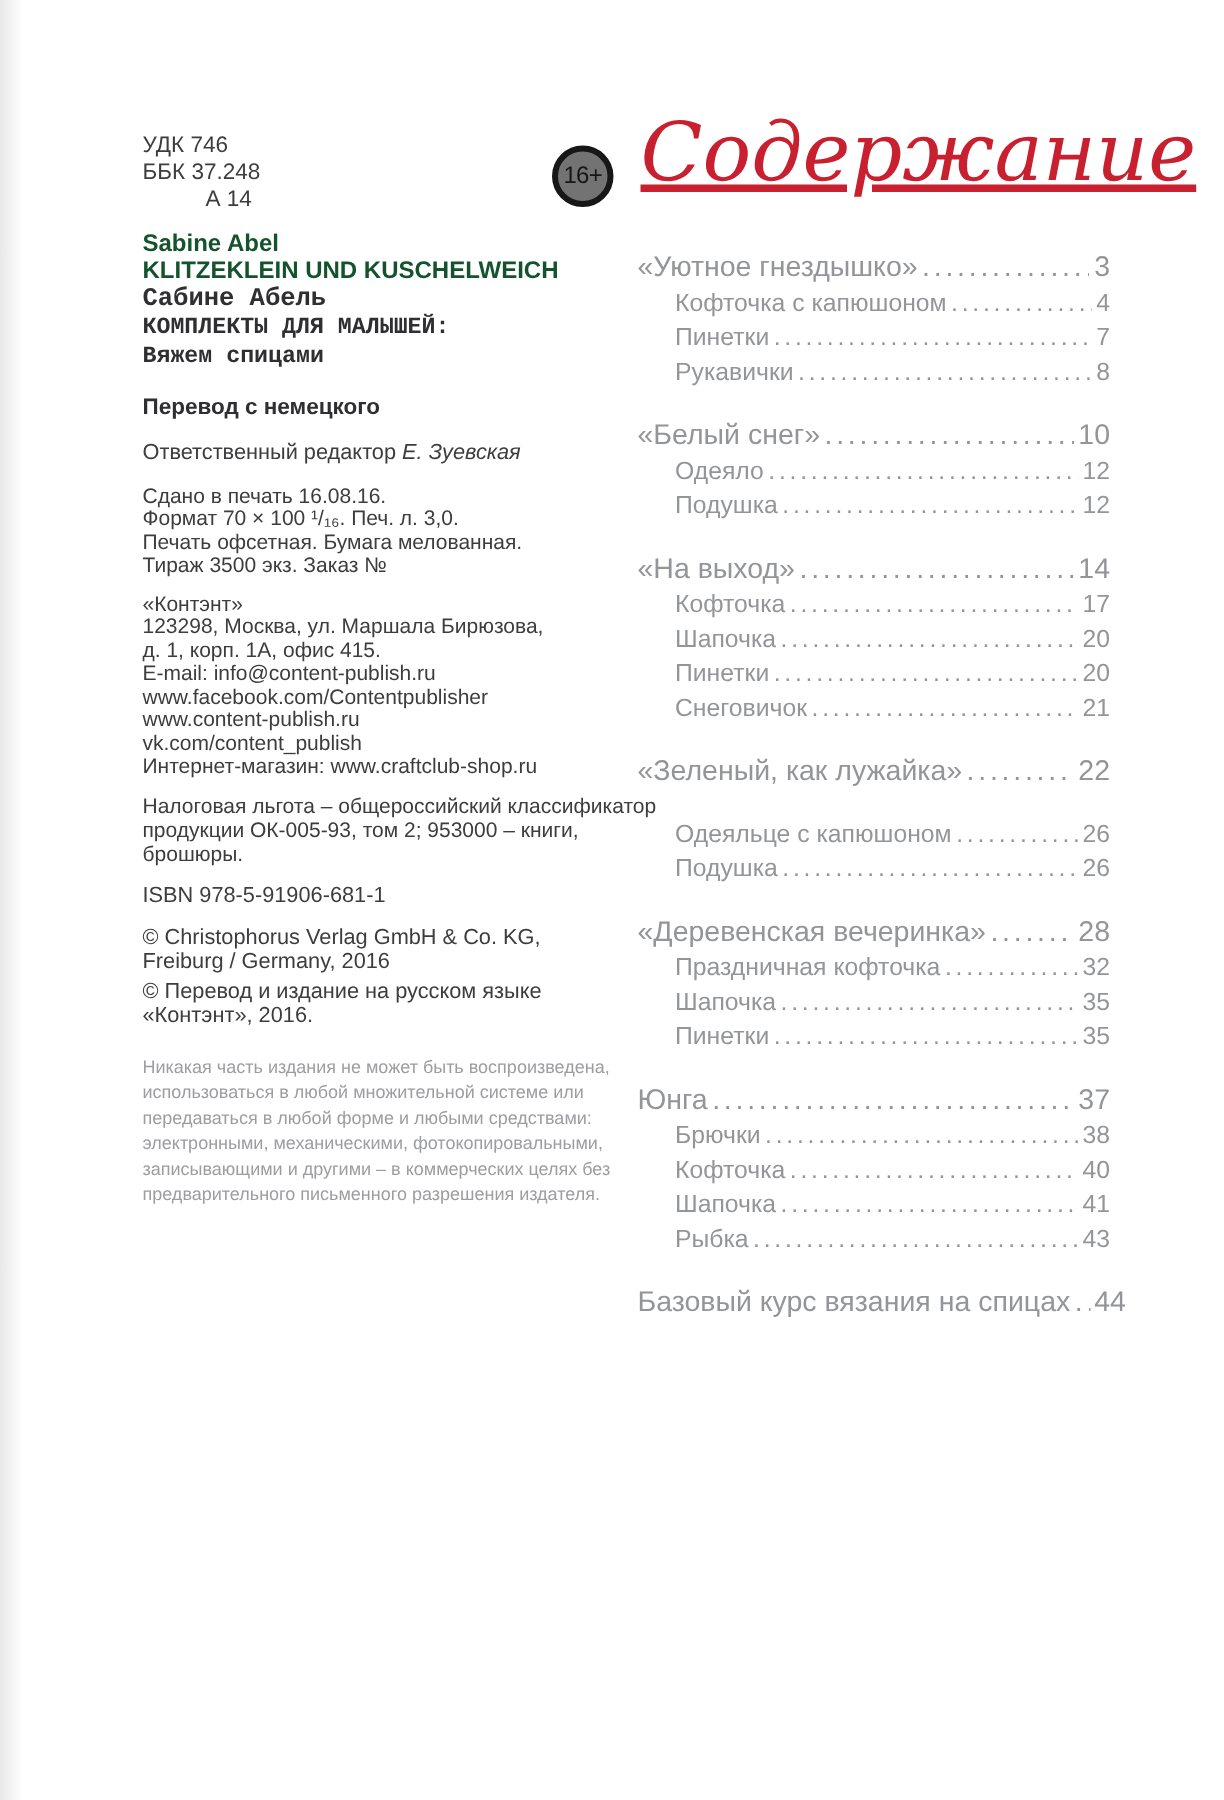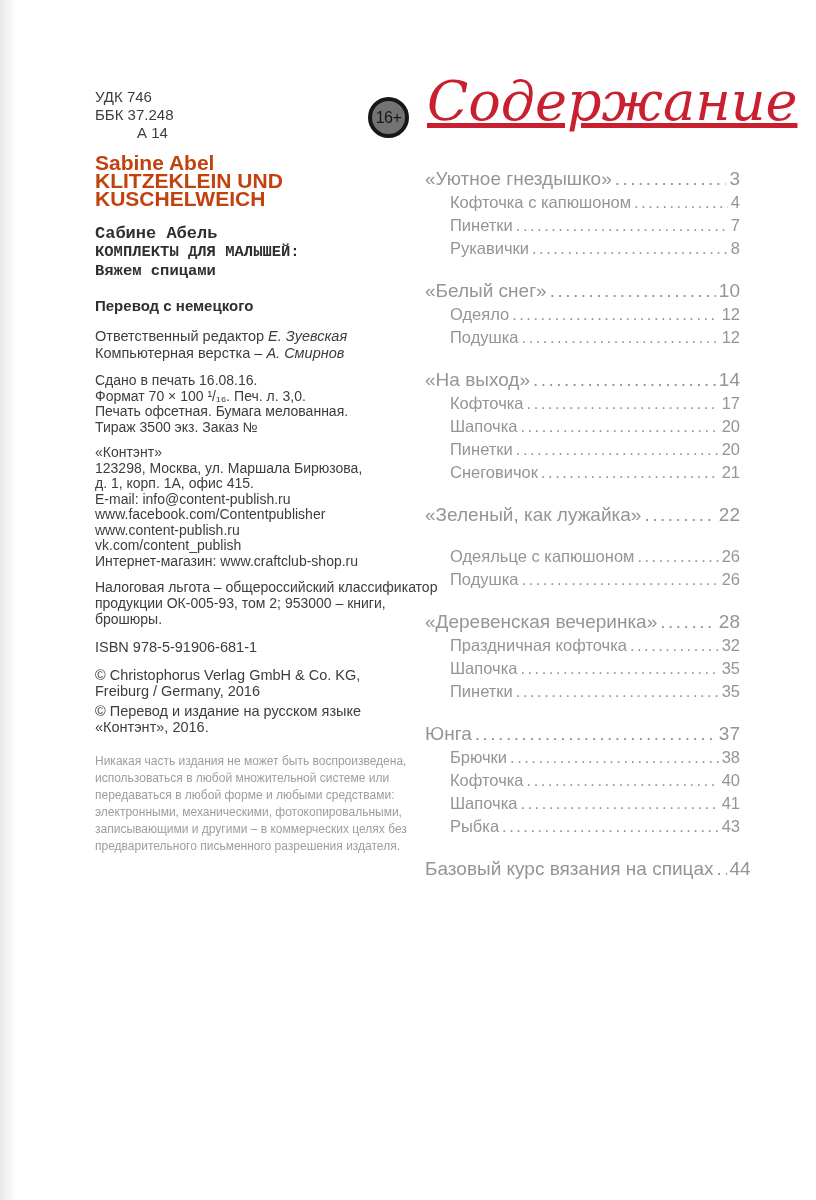--- a/index.html
+++ b/index.html
@@ -13,21 +13,21 @@
   }
   .edge-shadow {
     position:absolute; left:0; top:0; width:16px; height:100%;
     background:linear-gradient(to right, rgba(0,0,0,0.09), rgba(0,0,0,0));
   }
 
   
   #left-col { position:absolute; left:95px; top:88px; width:345px; }
   .b-udk   { font-size:15px; line-height:18px; margin-bottom:12px; }
   .b-udk .indent { padding-left:42px; }
-  .b-orig  { font-weight:bold; font-size:21px; line-height:18px; margin-bottom:16px; color:#c2410c; }
+  .b-orig  { font-weight:bold; font-size:16px; line-height:18px; color:#14532d; }
   .b-ru    { font-weight:bold; line-height:19px; margin-bottom:16px; color:#2f2f31;font-family:Liberation Mono, monospace; }
   .b-ru .ru-author { font-size:17px; }
   .b-ru .ru-title  { font-size:15.5px; }
   .b-trans { font-weight:bold; font-size:15px; margin-bottom:14px; color:#2f2f31; }
   .b-editors { font-size:14.5px; line-height:16.5px; margin-bottom:12px; }
   .name-italic { font-style:italic; }
   .b-print { font-size:14px; line-height:15.5px; margin-bottom:10px; }
   .b-pub   { font-size:14px; line-height:15.5px; margin-bottom:10px; }
   .b-tax   { font-size:14px; line-height:16px; margin-bottom:12px; }
   .b-isbn  { font-size:14.5px; margin-bottom:12px; }
@@ -88,21 +88,20 @@
   <div class="b-ru">
     <div class="ru-author">Сабине Абель</div>
     <div class="ru-title">КОМПЛЕКТЫ ДЛЯ МАЛЫШЕЙ:</div>
     <div class="ru-title">Вяжем спицами</div>
   </div>
 
   <div class="b-trans">Перевод с немецкого</div>
 
   <div class="b-editors">
     <div><span>Ответственный редактор </span><span class="name-italic">Е. Зуевская</span></div>
-    <div><span>Компьютерная верстка – </span><span class="name-italic">А. Смирнов</span></div>
   </div>
 
   <div class="b-print">
     <div>Сдано в печать 16.08.16.</div>
     <div>Формат 70 × 100 ¹/₁₆. Печ. л. 3,0.</div>
     <div>Печать офсетная. Бумага мелованная.</div>
     <div>Тираж 3500 экз.  Заказ №</div>
   </div>
 
   <div class="b-pub">

